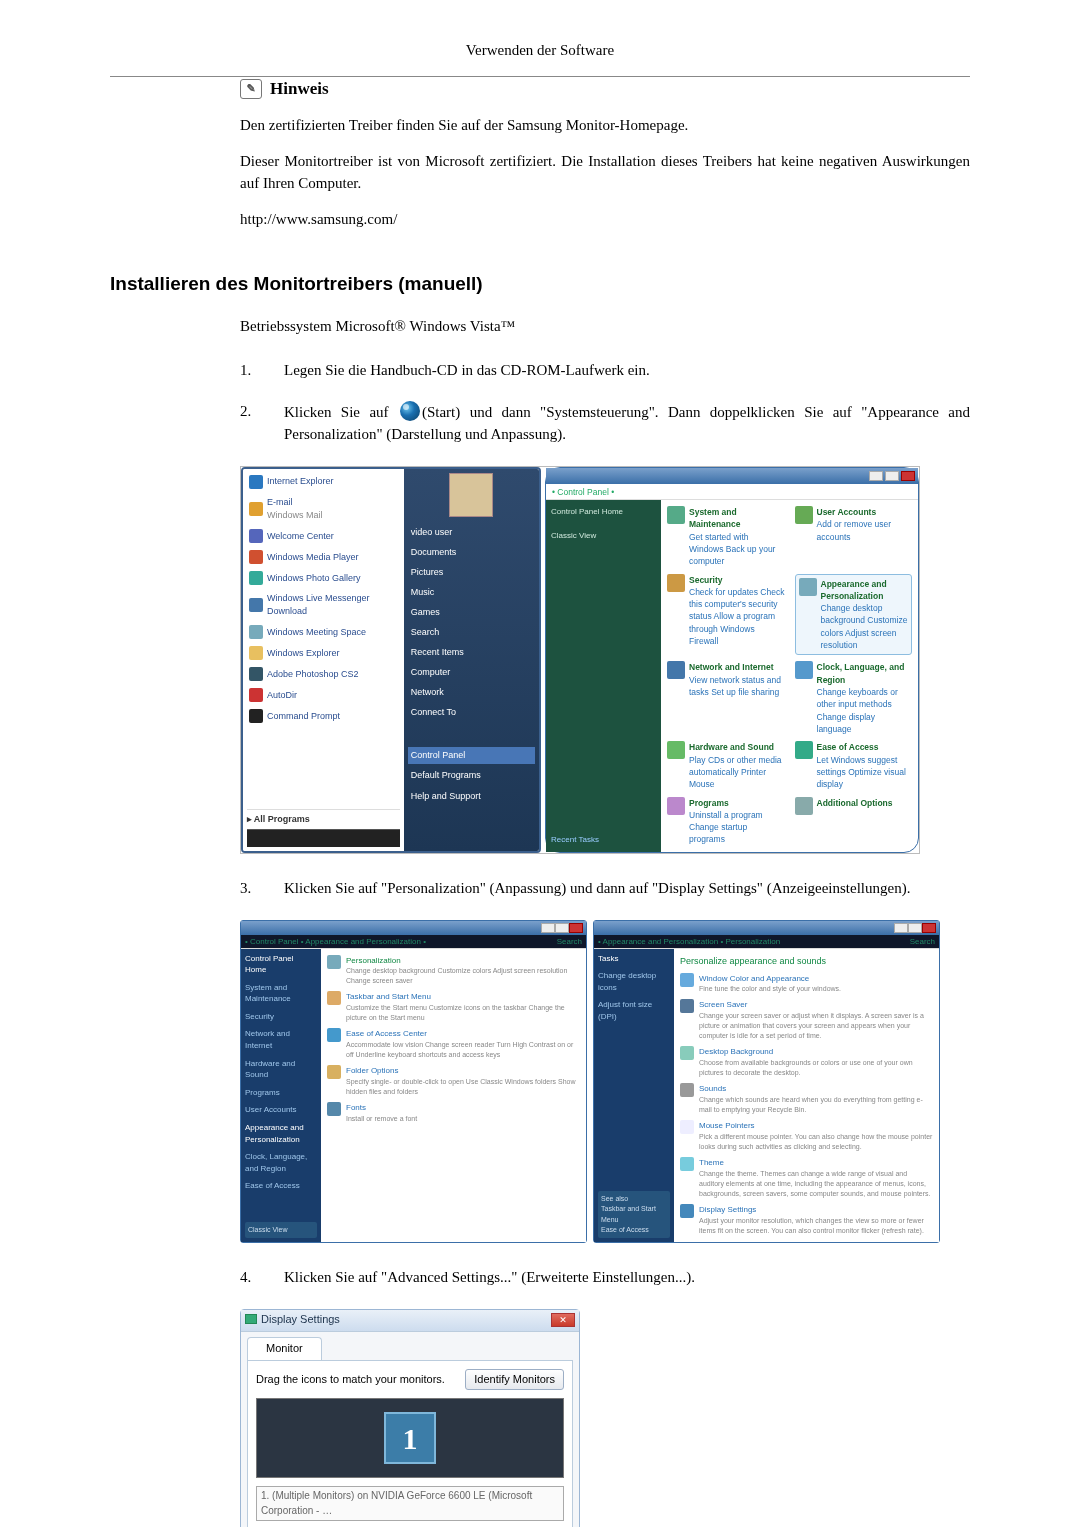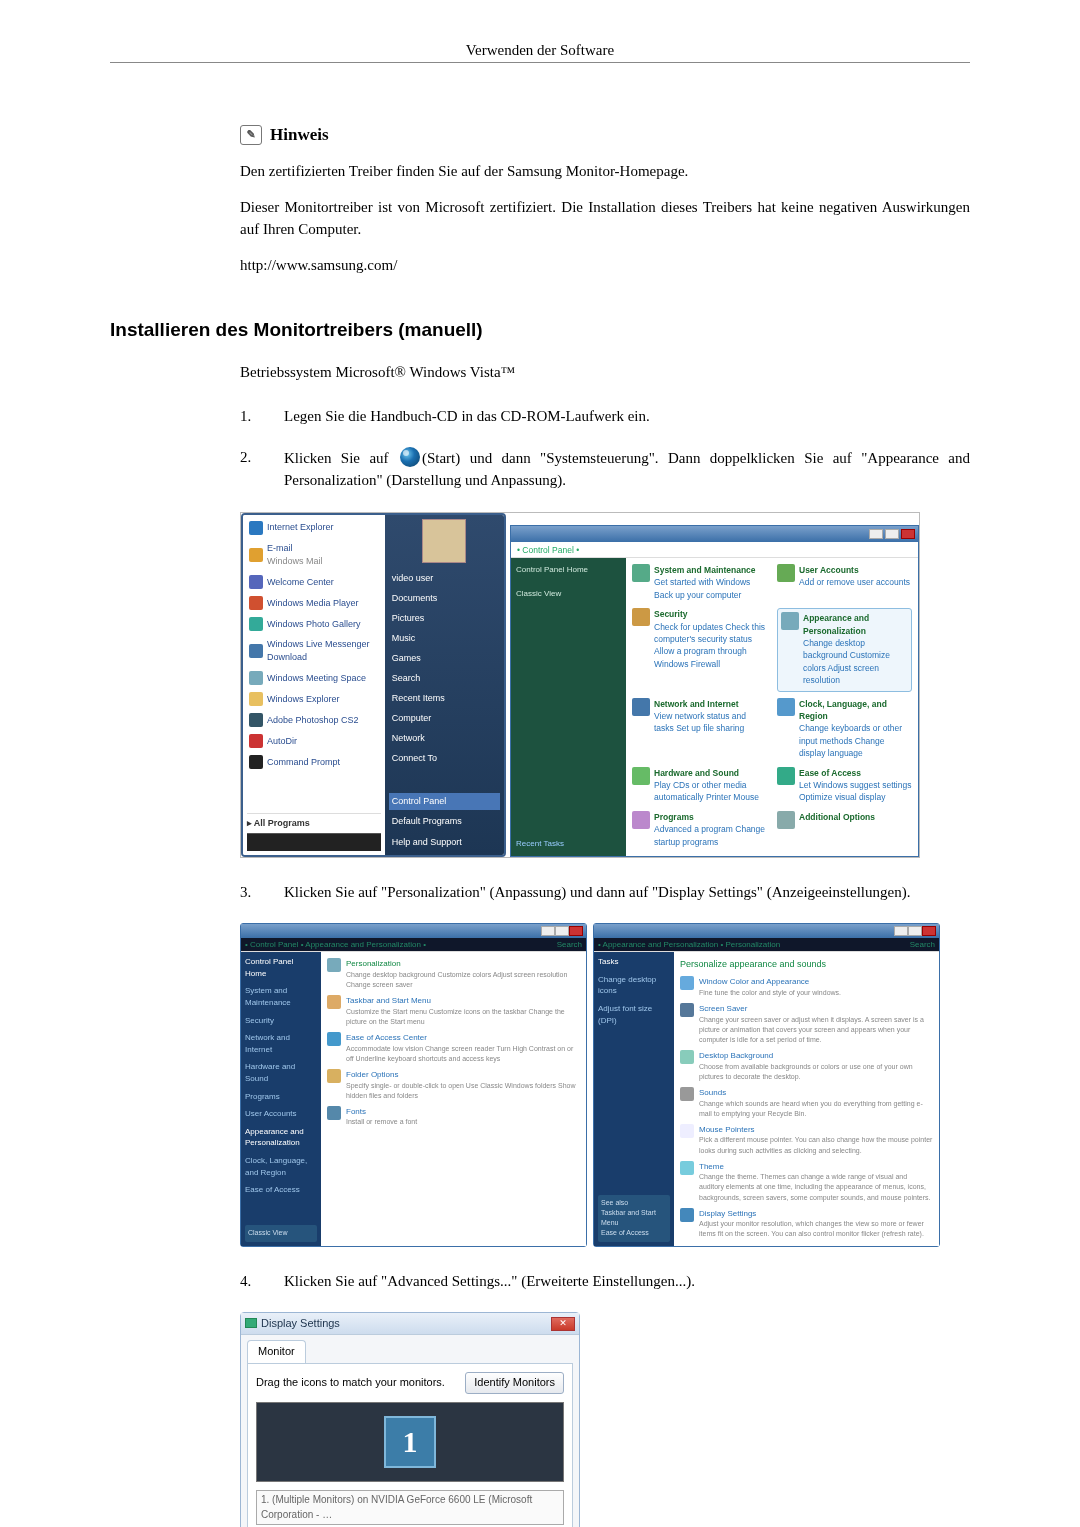--- a/index.html
+++ b/index.html
@@ -11,23 +11,22 @@
       width: 1080px;
       line-height: 1.45;
     }
     .page {
       padding: 40px 110px 60px 110px;
       border-bottom: 1px solid #ccc;
     }
     .header-title {
       text-align: center;
       font-size: 15px;
-      padding-bottom: 0;
+      padding-bottom: 14px;
       border-bottom: 1px solid #888;
-      margin-bottom: 60px;
     }
     .note-block {
       margin-left: 130px;
       margin-bottom: 40px;
     }
     .note-head {
       display: flex;
       align-items: center;
       gap: 8px;
       margin-bottom: 14px;
@@ -76,21 +75,21 @@
       background:#fff; left:3px; top:3px; opacity:.6;
     }
     .figwrap { margin-left:0; margin-top:8px; margin-bottom:24px; }
     
     
     .fig1 {
       display:flex; gap:4px; border:1px solid #bbb;
       width:680px;
     }
     .startmenu {
-      width:265px;
+      width:300px;
       display:flex;
       border: 2px solid #3b5f8c;
       border-radius:4px;
       overflow:hidden;
       font-family: "Segoe UI", Tahoma, sans-serif;
       font-size: 9px;
     }
     .sm-left{
       flex:1.2; background:#fff; padding:4px;
       display:flex; flex-direction:column; gap:3px;
@@ -103,25 +102,25 @@
       flex:1; background:linear-gradient(#2f4a6d,#1d3654);
       color:#fff; padding:4px; display:flex; flex-direction:column; gap:3px;
     }
     .sm-right .avatar{width:44px;height:44px;margin:0 auto 4px;background:#d8c49a;border:1px solid #a88;}
     .sm-right .ritem{padding:2px 3px;}
     .sm-right .ritem.hi{background:#4876b6;margin-top:23px;}
     
     .cpanel {
       flex:1;
       border:1px solid #3b6fa8;
-      border-radius:0;
+      border-radius:15px;
       background:#fff;
       font-family:"Segoe UI",Tahoma,sans-serif;
       font-size:8.5px;
-      display:flex; flex-direction:column;margin-top:12px;
+      display:flex; flex-direction:column;
     }
     .cpanel .titlebar{
       height:16px; background:linear-gradient(#7aa0cb,#3b6fa8);
       display:flex; justify-content:flex-end;align-items:center;gap:2px;padding:0 3px;
     }
     .tb-btn{width:14px;height:10px;background:#c33;border:1px solid #900}
     .tb-btn.min{background:#eee;border-color:#aaa}
     .cpanel .navbar{height:16px;border-bottom:1px solid #ddd;padding:2px 6px;color:#2a6}
     .cpanel .body{flex:1;display:flex}
     .cpanel .side{width:115px;background:#1d523f;color:#cfe8dc;padding:6px 5px;display:flex;flex-direction:column;gap:12px;}
@@ -157,21 +156,21 @@
       width:340px;border:1px solid #9cb6d4;border-radius:4px;
       font-family:"Segoe UI",Tahoma,sans-serif;font-size:11px;
       background:#f4f6f9;
     }
     .dlg .dlgtitle{
       height:22px;background:linear-gradient(#e9f0f8,#cddcee);
       display:flex;align-items:center;justify-content:space-between;
       padding:0 4px;border-bottom:1px solid #bcd;color:#20364f;
     }
     .dlg .close{width:24px;height:14px;background:linear-gradient(#e06b5e,#c93a2a);border:1px solid #a33;display:flex;align-items:center;justify-content:center;color:#fff;font-size:9px}
-    .dlg .tab{display:inline-block;padding:3px 10px;border:1px solid #bcd;border-bottom:none;background:#fff;border-radius:4px 4px 0 0;margin-left:6px;margin-top:5px}
+    .dlg .tab{display:inline-block;padding:3px 18px;border:1px solid #bcd;border-bottom:none;background:#fff;border-radius:4px 4px 0 0;margin-left:6px;margin-top:5px}
     .dlg .inner{border:1px solid #bcd;background:#fff;margin:0 6px 6px;padding:8px}
     .dlg .toprow{display:flex;justify-content:space-between;align-items:center;margin-bottom:8px}
     .btn{background:linear-gradient(#fefefe,#e6e9ee);border:1px solid #9caec5;border-radius:3px;padding:2px 8px;font-size:11px}
     .monbox{height:80px;background:#2b3542;border:1px solid #777;display:flex;align-items:center;justify-content:center;margin-bottom:8px}
     .mon{width:52px;height:52px;background:#3c7da8;border:2px solid #7fb7da;display:flex;align-items:center;justify-content:center;color:#fff;font-size:30px;font-weight:bold;font-family:"Segoe UI"}
     .combo{border:1px solid #aaa;background:#fafafa;padding:2px 4px;color:#666;font-size:10px;margin-bottom:6px}
     .chk{display:block;color:#888;font-size:10px}
   </style>
 </head>
 <body>
@@ -356,21 +355,21 @@
                   <div>
                     <div class="t">Ease of Access</div>
                     <div class="s">Let Windows suggest settings
 Optimize visual display</div>
                   </div>
                 </div>
               <div class="cpitem">
                   <span class="cpico" style="background:#b8c"></span>
                   <div>
                     <div class="t">Programs</div>
-                    <div class="s">Advanced a program
+                    <div class="s">Uninstall a program
 Change startup programs</div>
                   </div>
                 </div>
               <div class="cpitem">
                   <span class="cpico" style="background:#8aa"></span>
                   <div>
                     <div class="t">Additional Options</div>
                   </div>
                 </div>
             </div>

